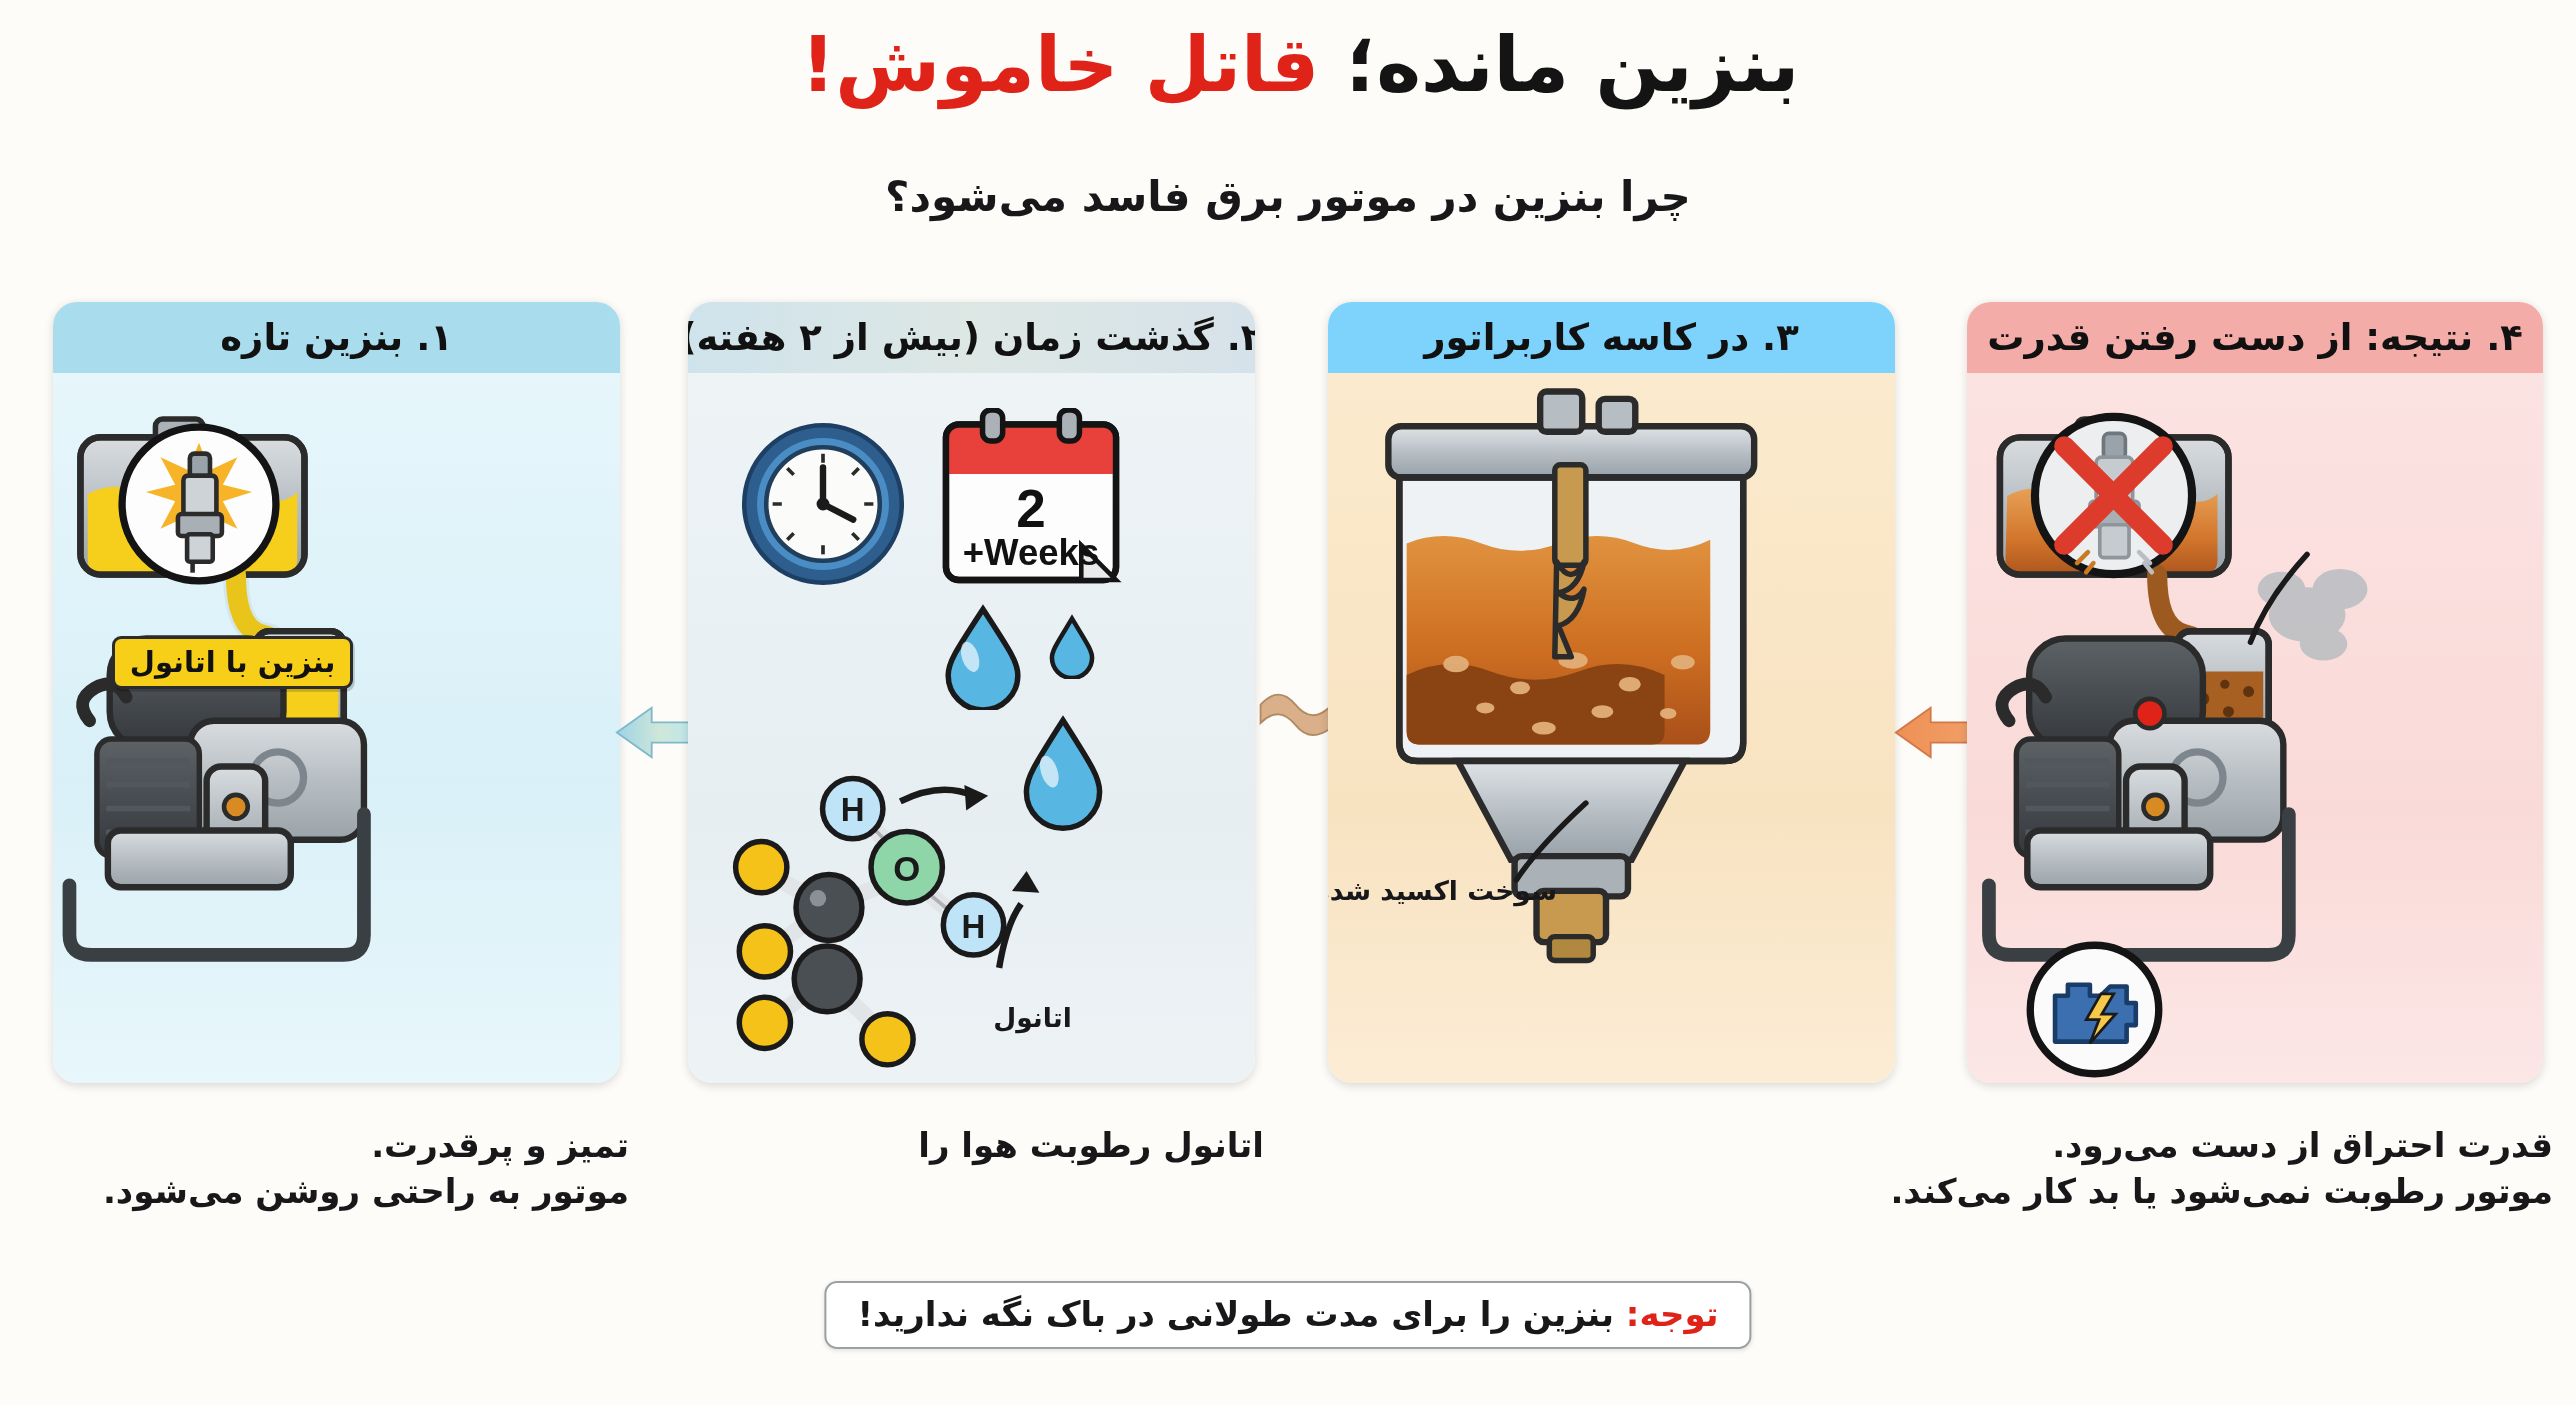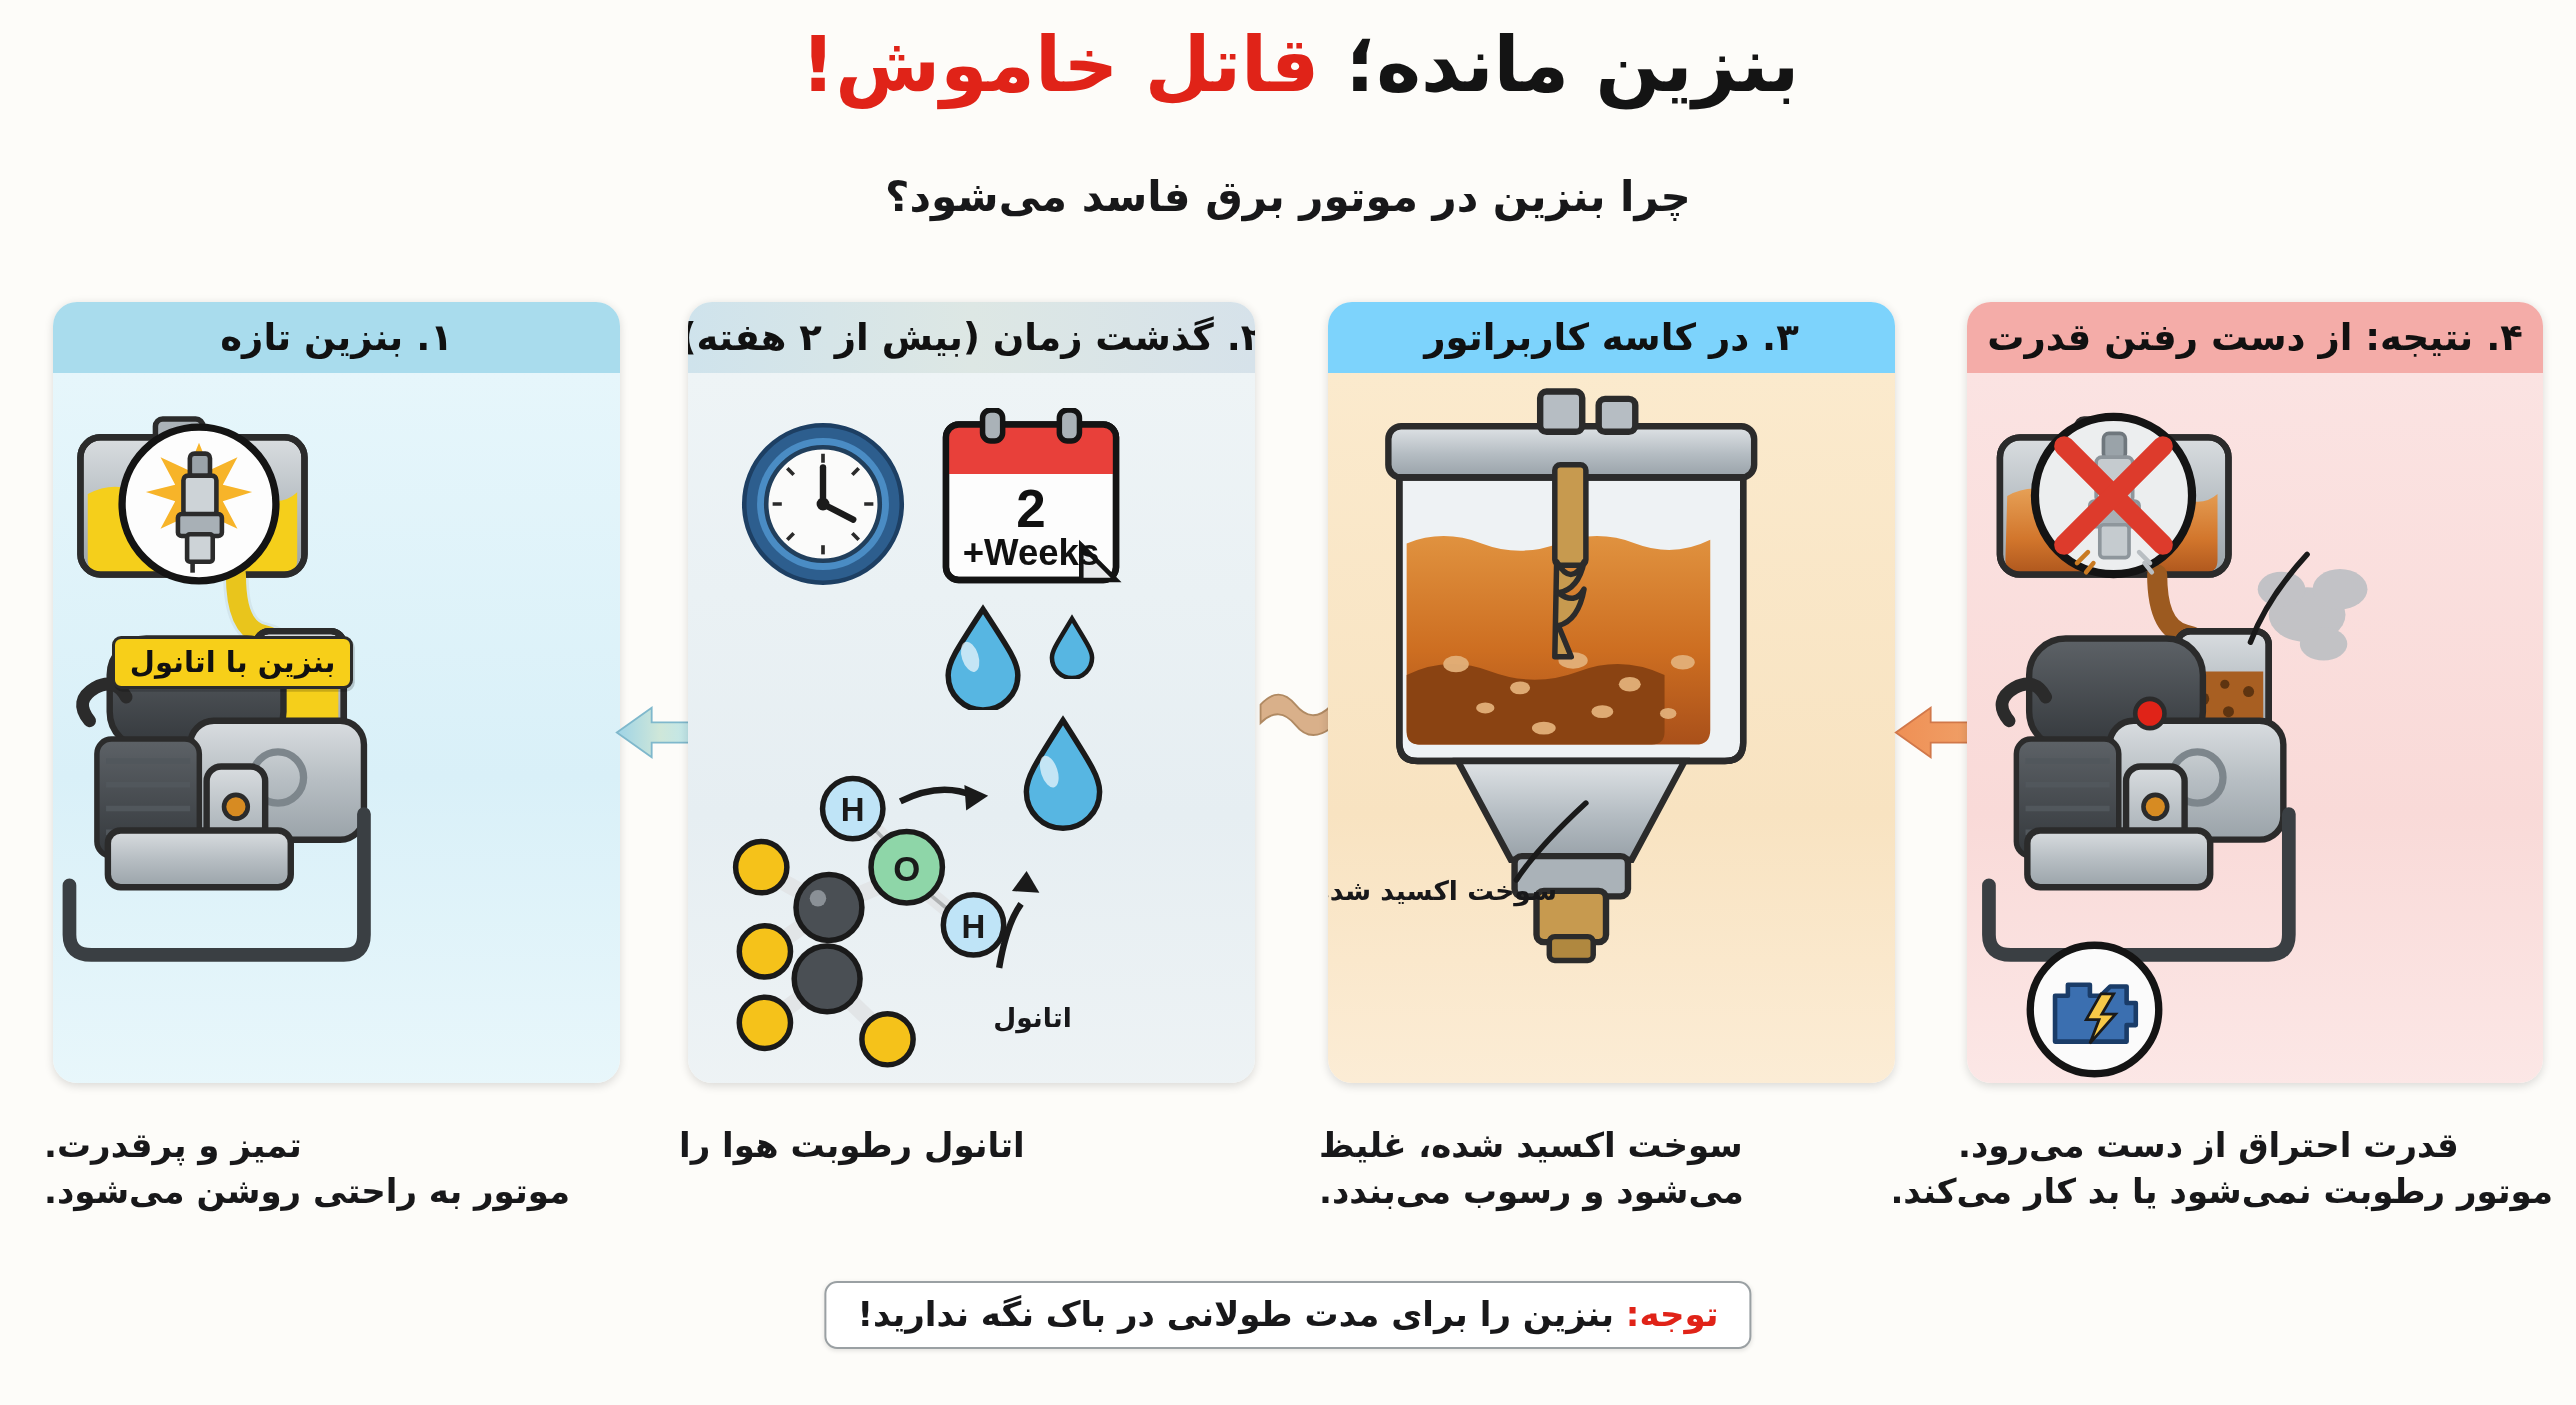--- a/index.html
+++ b/index.html
@@ -44,21 +44,21 @@
   #p1 .pbody{background:linear-gradient(180deg,#e6f6fb 0%,#d9f0f8 55%,#e9f7fb 100%);}
   #p2 .phead{background:linear-gradient(90deg,#cfe3ec 0%,#dde7e4 50%,#d6e2ea 100%);}
   #p2 .pbody{background:linear-gradient(180deg,#eef4f6 0%,#e6eef2 60%,#eef3f5 100%);}
   #p3 .phead{background:#7dd3fc;}
   #p3 .pbody{background:linear-gradient(180deg,#fbeacd 0%,#f8e3c1 60%,#fcedd7 100%);}
   #p4 .phead{background:#f4aca8;}
   #p4 .pbody{background:linear-gradient(180deg,#fbe3e2 0%,#f9dad8 60%,#fce8e7 100%);}
 
   
   .caption{
-    position:absolute;top:1123px;width:585px;text-align:left;
+    position:absolute;top:1123px;width:585px;text-align:right;
     font-size:34px;font-weight:bold;color:#18181a;line-height:1.35;
   }
   #c1{left:44px;}
   #c2{left:679px;}
   #c3{left:1319px;}
   #c4{left:1958px;width:595px;}
   .caption span{display:block;white-space:nowrap;}
 
   
   .arrow{position:absolute;top:704px;width:88px;height:57px;}
@@ -425,24 +425,20 @@
     </div>
   </div>
 
   <div class="caption" id="c1">
     <span>تمیز و پرقدرت.</span>
     <span>موتور به راحتی روشن می‌شود.</span>
   </div>
   <div class="caption" id="c2">
     <span>اتانول رطوبت هوا را</span>
   </div>
-  <div class="caption" id="c3">
-    <span>سوخت اکسید شده، غلیظ</span>
-    <span>می‌شود و رسوب می‌بندد.</span>
-  </div>
   <div class="caption" id="c4">
     <span>قدرت احتراق از دست می‌رود.</span>
     <span>موتور رطوبت نمی‌شود یا بد کار می‌کند.</span>
   </div>
 
   <div class="note">
     <b>توجه:</b>
     <span>بنزین را برای مدت طولانی در باک نگه ندارید!</span>
   </div>
 

